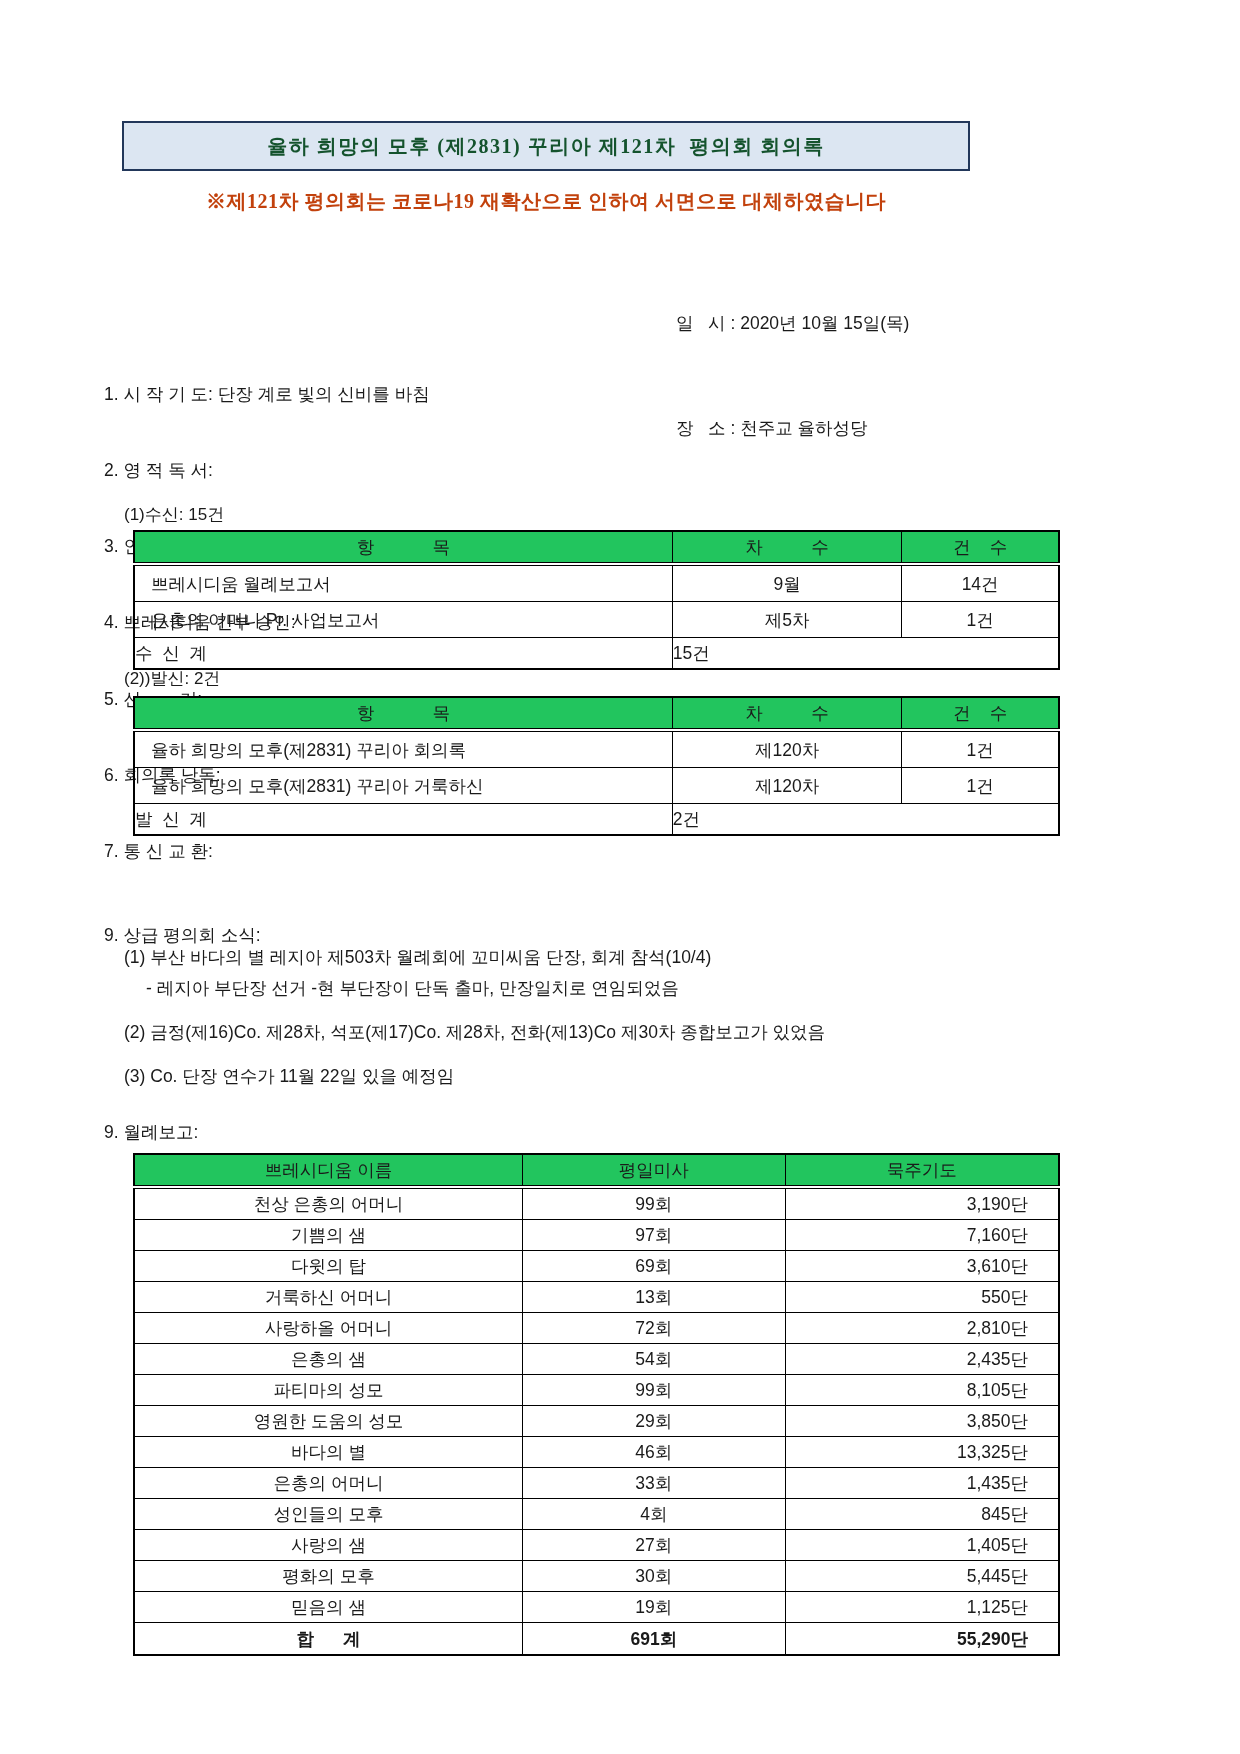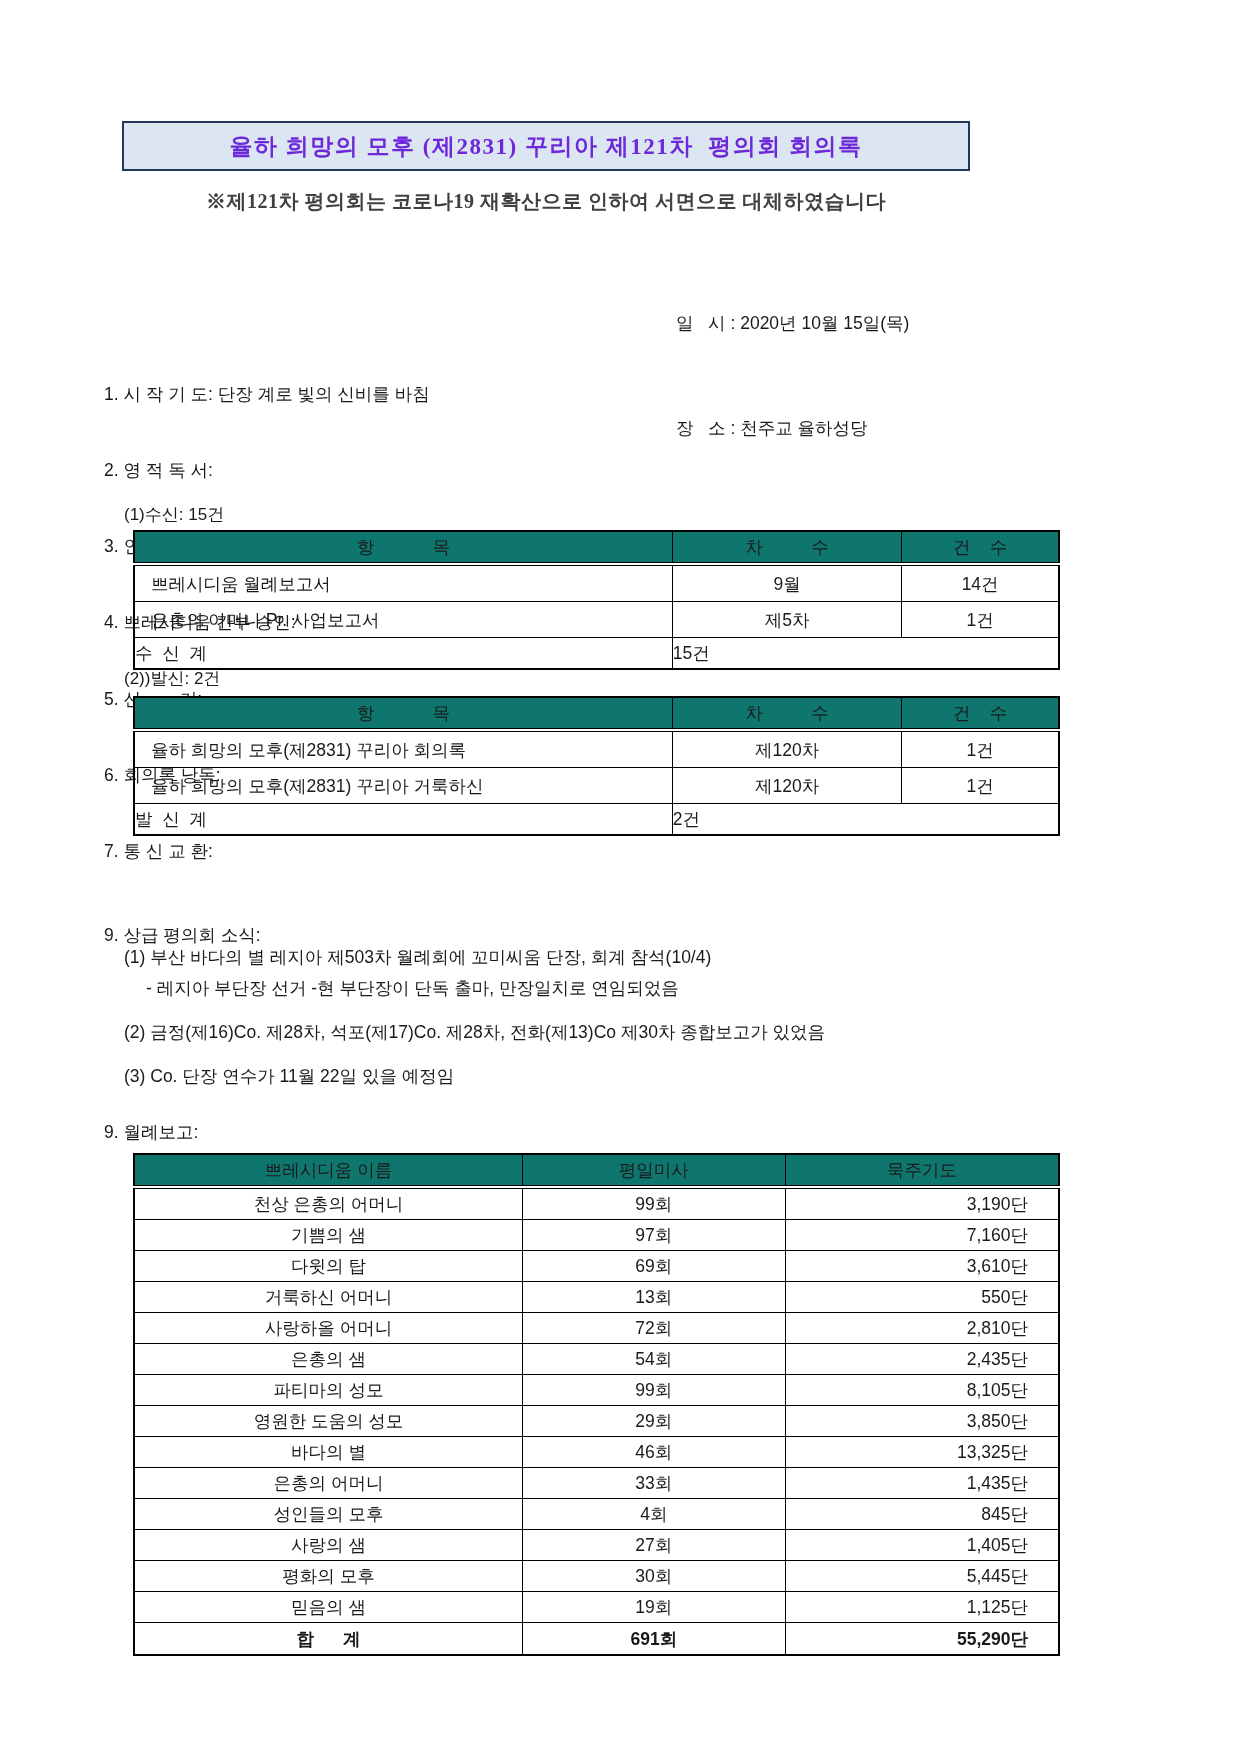--- a/index.html
+++ b/index.html
@@ -14,32 +14,32 @@
   }
 
   
   .title-box {
     position:absolute; left:122px; top:121px;
     width:844px; height:46px;
     background:#dce6f2;
     border:2px solid #22375a;
     display:flex; align-items:center; justify-content:center;
     font-family:"Liberation Serif", serif;
-    font-size:23px; font-weight:bold; letter-spacing:1.5px;
-    white-space:pre;
-    color:#6d28d9;
+    font-size:20px; font-weight:bold; letter-spacing:1.5px;
+    white-space:pre;
+    color:#14532d;
   }
 
   
   .notice {
     position:absolute; left:122px; top:188px; width:848px;
     text-align:center;
     font-family:"Liberation Serif", serif;
     font-size:20px; font-weight:bold; letter-spacing:0.5px;
-    color:#404040;
+    color:#c2410c;
     white-space:pre;
   }
 
   
   .meta {
     position:absolute; left:676px; top:236px;
     font-size:17.5px; line-height:35px;
     white-space:pre;
   }
 
@@ -61,21 +61,21 @@
     border-collapse:collapse; table-layout:fixed;
     font-size:17.5px;
     border:2px solid #000;
   }
   table.doc td {
     border:1px solid #000;
     padding:0;
     overflow:hidden;
   }
   table.doc td.hdr {
-    background:#0f766e;
+    background:#22c55e;
     border-bottom:4px double #000;
     text-align:center;
     white-space:pre;
     height:30px;
   }
   .t1 { top:530px; }
   .t2 { top:696px; }
   .t1 td, .t2 td { height:35px; }
   .t1 td.hdr, .t2 td.hdr { height:30px; }
   .t1 td.item, .t2 td.item { text-align:left; padding-left:16px; }

